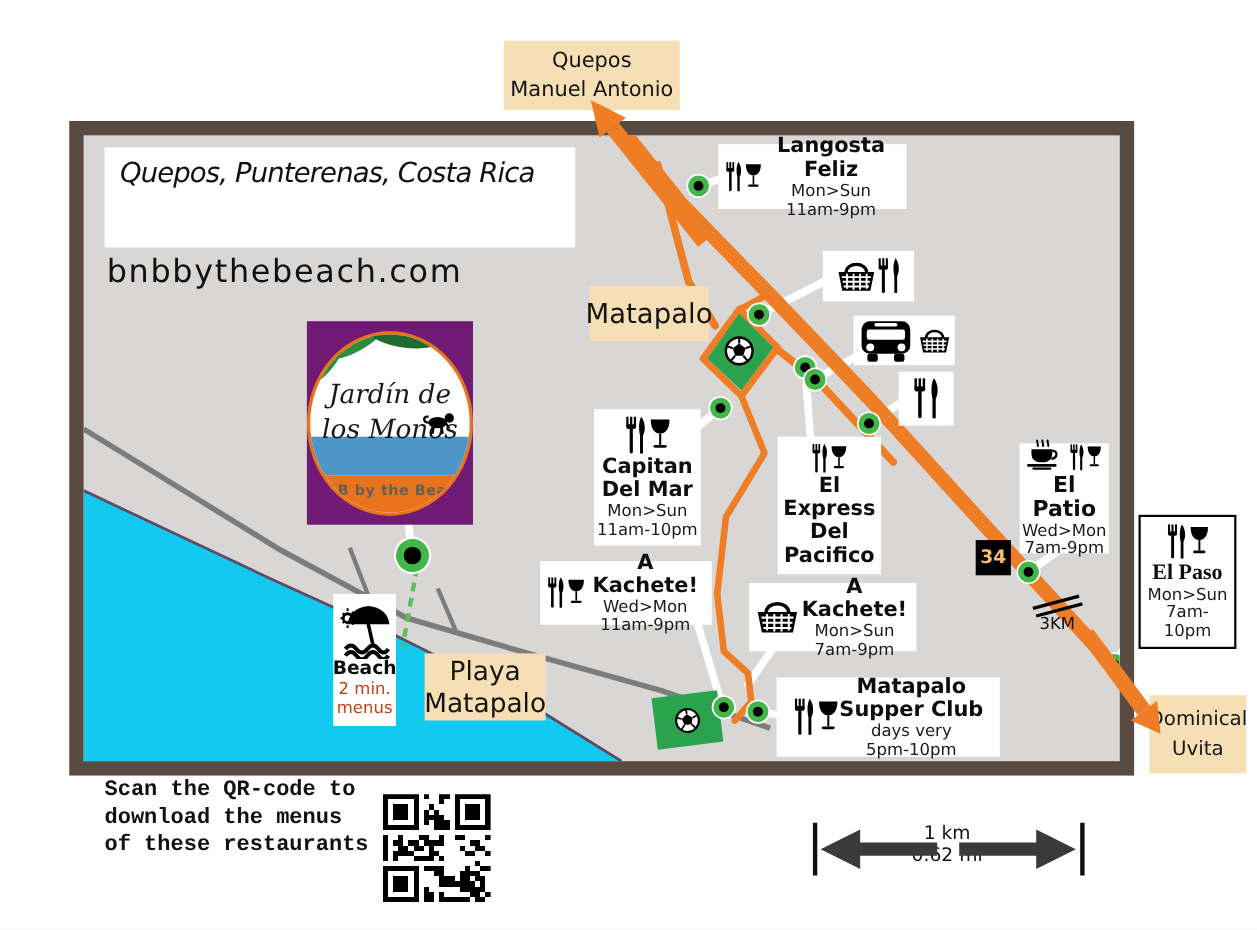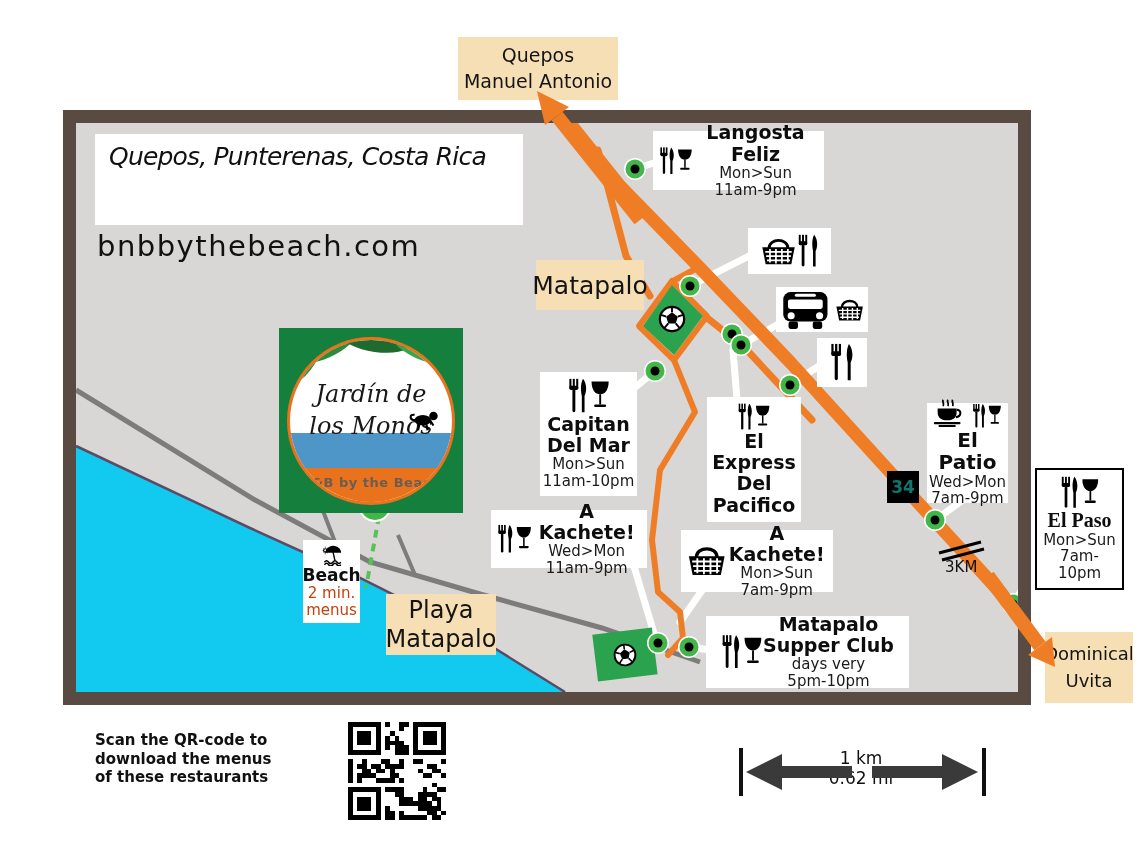--- a/index.html
+++ b/index.html
@@ -16,35 +16,35 @@
   .name{font-weight:bold;font-size:18px;line-height:1.12;color:#0d0d0d;}
   .big{font-size:19px;}
   .hrs{font-size:15px;line-height:1.12;color:#1a1a1a;}
   .tanbox{position:absolute;background:#f6dfb4;z-index:1;display:flex;flex-direction:column;align-items:center;
           justify-content:center;color:#141414;box-sizing:border-box;text-align:center;}
   .titlebox{position:absolute;left:95px;top:134px;width:428px;height:91px;background:#fff;z-index:2;
             padding:8px 12px 0 14px;box-sizing:border-box;}
   .title{font-weight:bold;font-size:30px;letter-spacing:-1.2px;line-height:1.15;}
   .subtitle{font-style:italic;font-size:25px;letter-spacing:-0.8px;line-height:1.2;}
   .website{position:absolute;left:97px;top:229px;font-size:29px;letter-spacing:1.5px;z-index:2;}
-  .logo-box{position:absolute;left:279px;top:292px;width:184px;height:185px;background:#15803d;z-index:2;
-            display:flex;align-items:center;justify-content:center;margin-top:36px;}
+  .logo-box{position:absolute;left:279px;top:292px;width:151px;height:185px;background:#701a75;z-index:2;
+            display:flex;align-items:center;justify-content:center;}
   .logo-circle{width:168px;height:168px;border-radius:50%;border:3px solid #e8731c;position:relative;
                overflow:hidden;background:#fff;box-sizing:border-box;}
   .logo-blue{position:absolute;left:0;right:0;top:93px;height:35px;background:#4e96c8;}
   .logo-orange{position:absolute;left:0;right:0;top:128px;bottom:0;background:#e8731c;}
   .logo-line{position:absolute;left:0;right:0;text-align:center;font-family:"DejaVu Serif","Liberation Serif",serif;
              font-style:italic;font-size:24px;color:#181818;z-index:2;}
   .logo-tag{position:absolute;left:0;right:0;top:135px;text-align:center;font-weight:bold;font-size:13px;
             color:#6a5d52;z-index:2;letter-spacing:0.5px;}
-  .route-badge{position:absolute;left:887px;top:471px;width:32px;height:32px;background:#000;color:#0f766e;
+  .route-badge{position:absolute;left:887px;top:491px;width:32px;height:32px;background:#000;color:#fdba74;
                z-index:2;display:flex;align-items:center;justify-content:center;font-size:17px;font-weight:bold;}
   .kmnote{position:absolute;left:945px;top:558px;z-index:2;font-size:15px;color:#111;}
   .beach-walk{color:#c2410c;font-size:15px;line-height:1.1;text-align:right;}
-  .qr-caption{position:absolute;left:95px;top:731px;width:260px;font-size:15px;font-weight:bold;line-height:1.24;z-index:2;}
+  .qr-caption{position:absolute;left:95px;top:707px;width:260px;font-size:20px;font-weight:bold;line-height:1.24;z-index:2;font-family:Liberation Mono, monospace;}
   .qr-wrap{position:absolute;left:348px;top:722px;width:98px;height:98px;z-index:2;background:#fff;}
   .scale-text{position:absolute;left:808px;top:748px;width:106px;text-align:center;font-size:17px;line-height:1.2;z-index:2;}
   .ic{display:block;}
 </style>
 </head>
 <body>
 
 <svg width="0" height="0" style="position:absolute" aria-hidden="true">
   <defs>
     <symbol id="i-forkwine" viewBox="0 0 50 42">
@@ -370,21 +370,21 @@
 
   <div class="lbl col" style="left:1035px;top:468px;width:89px;height:122px;padding:6px 2px;border:2px solid #000;">
     <svg class="ic" width="42" height="40" viewBox="0 0 50 42">
         <use href="#i-forkwine"></use>
       </svg>
     <div class="name" style="font-size:20px;font-family:Liberation Serif, serif;">El Paso</div>
     <div class="hrs">Mon&gt;Sun</div>
     <div class="hrs">7am-10pm</div>
   </div>
 
-  <div class="lbl col" style="left:303px;top:540px;width:57px;height:83px;padding:5px 2px;">
+  <div class="lbl col" style="left:303px;top:540px;width:57px;height:120px;padding:5px 2px;">
     <svg class="ic" width="46" height="50" viewBox="0 0 46 50">
         <use href="#i-beach"></use>
       </svg>
     <div class="name" style="font-size:17px;">Beach</div>
     <div class="beach-walk">2 min.</div>
     <div class="beach-walk">menus</div>
   </div>
 
   <div class="route-badge">
     <span>34</span>

